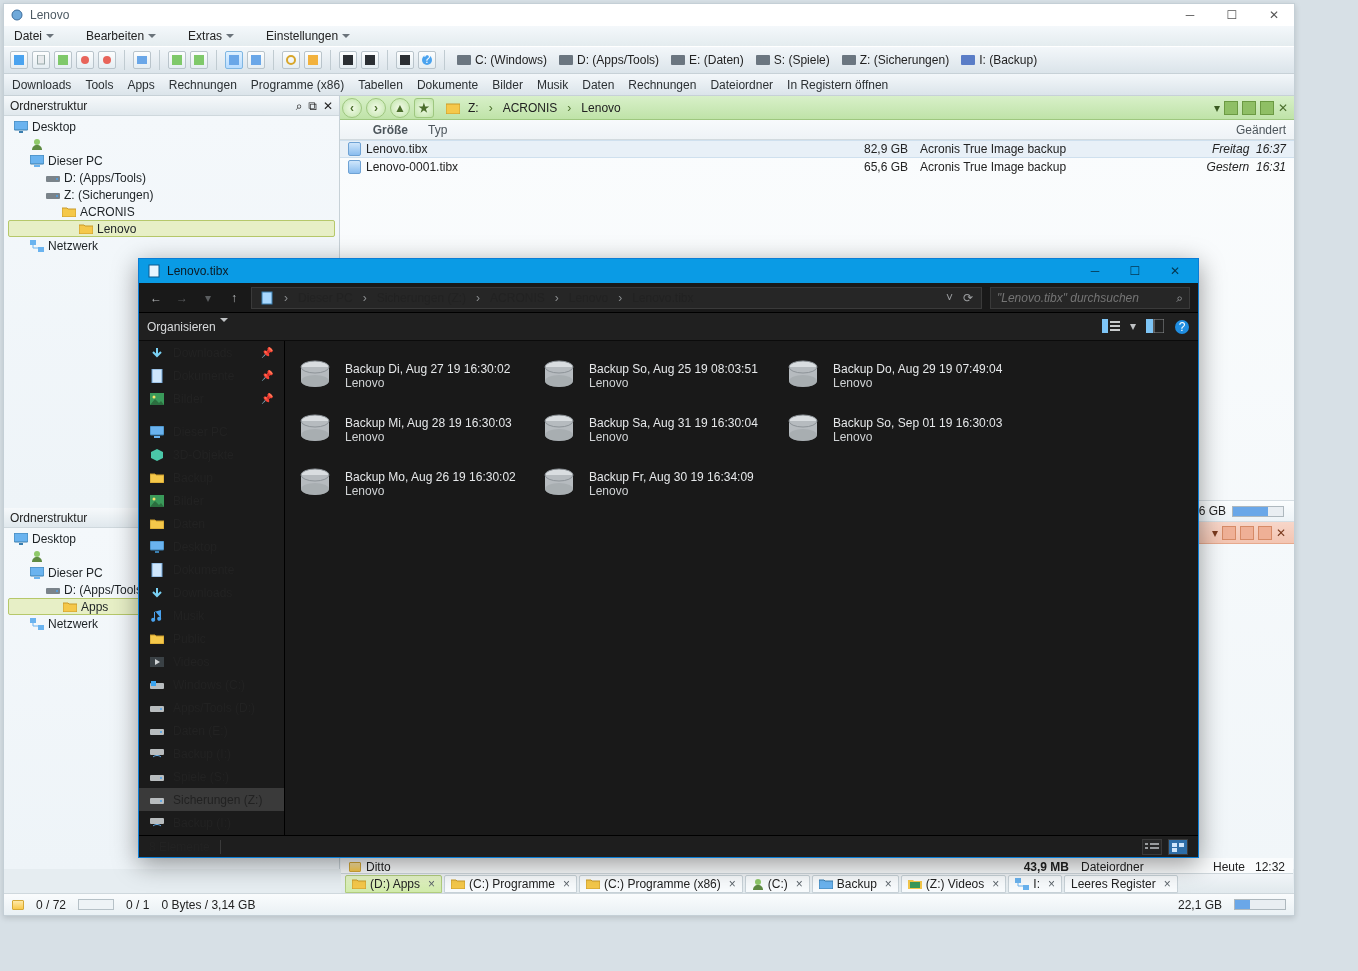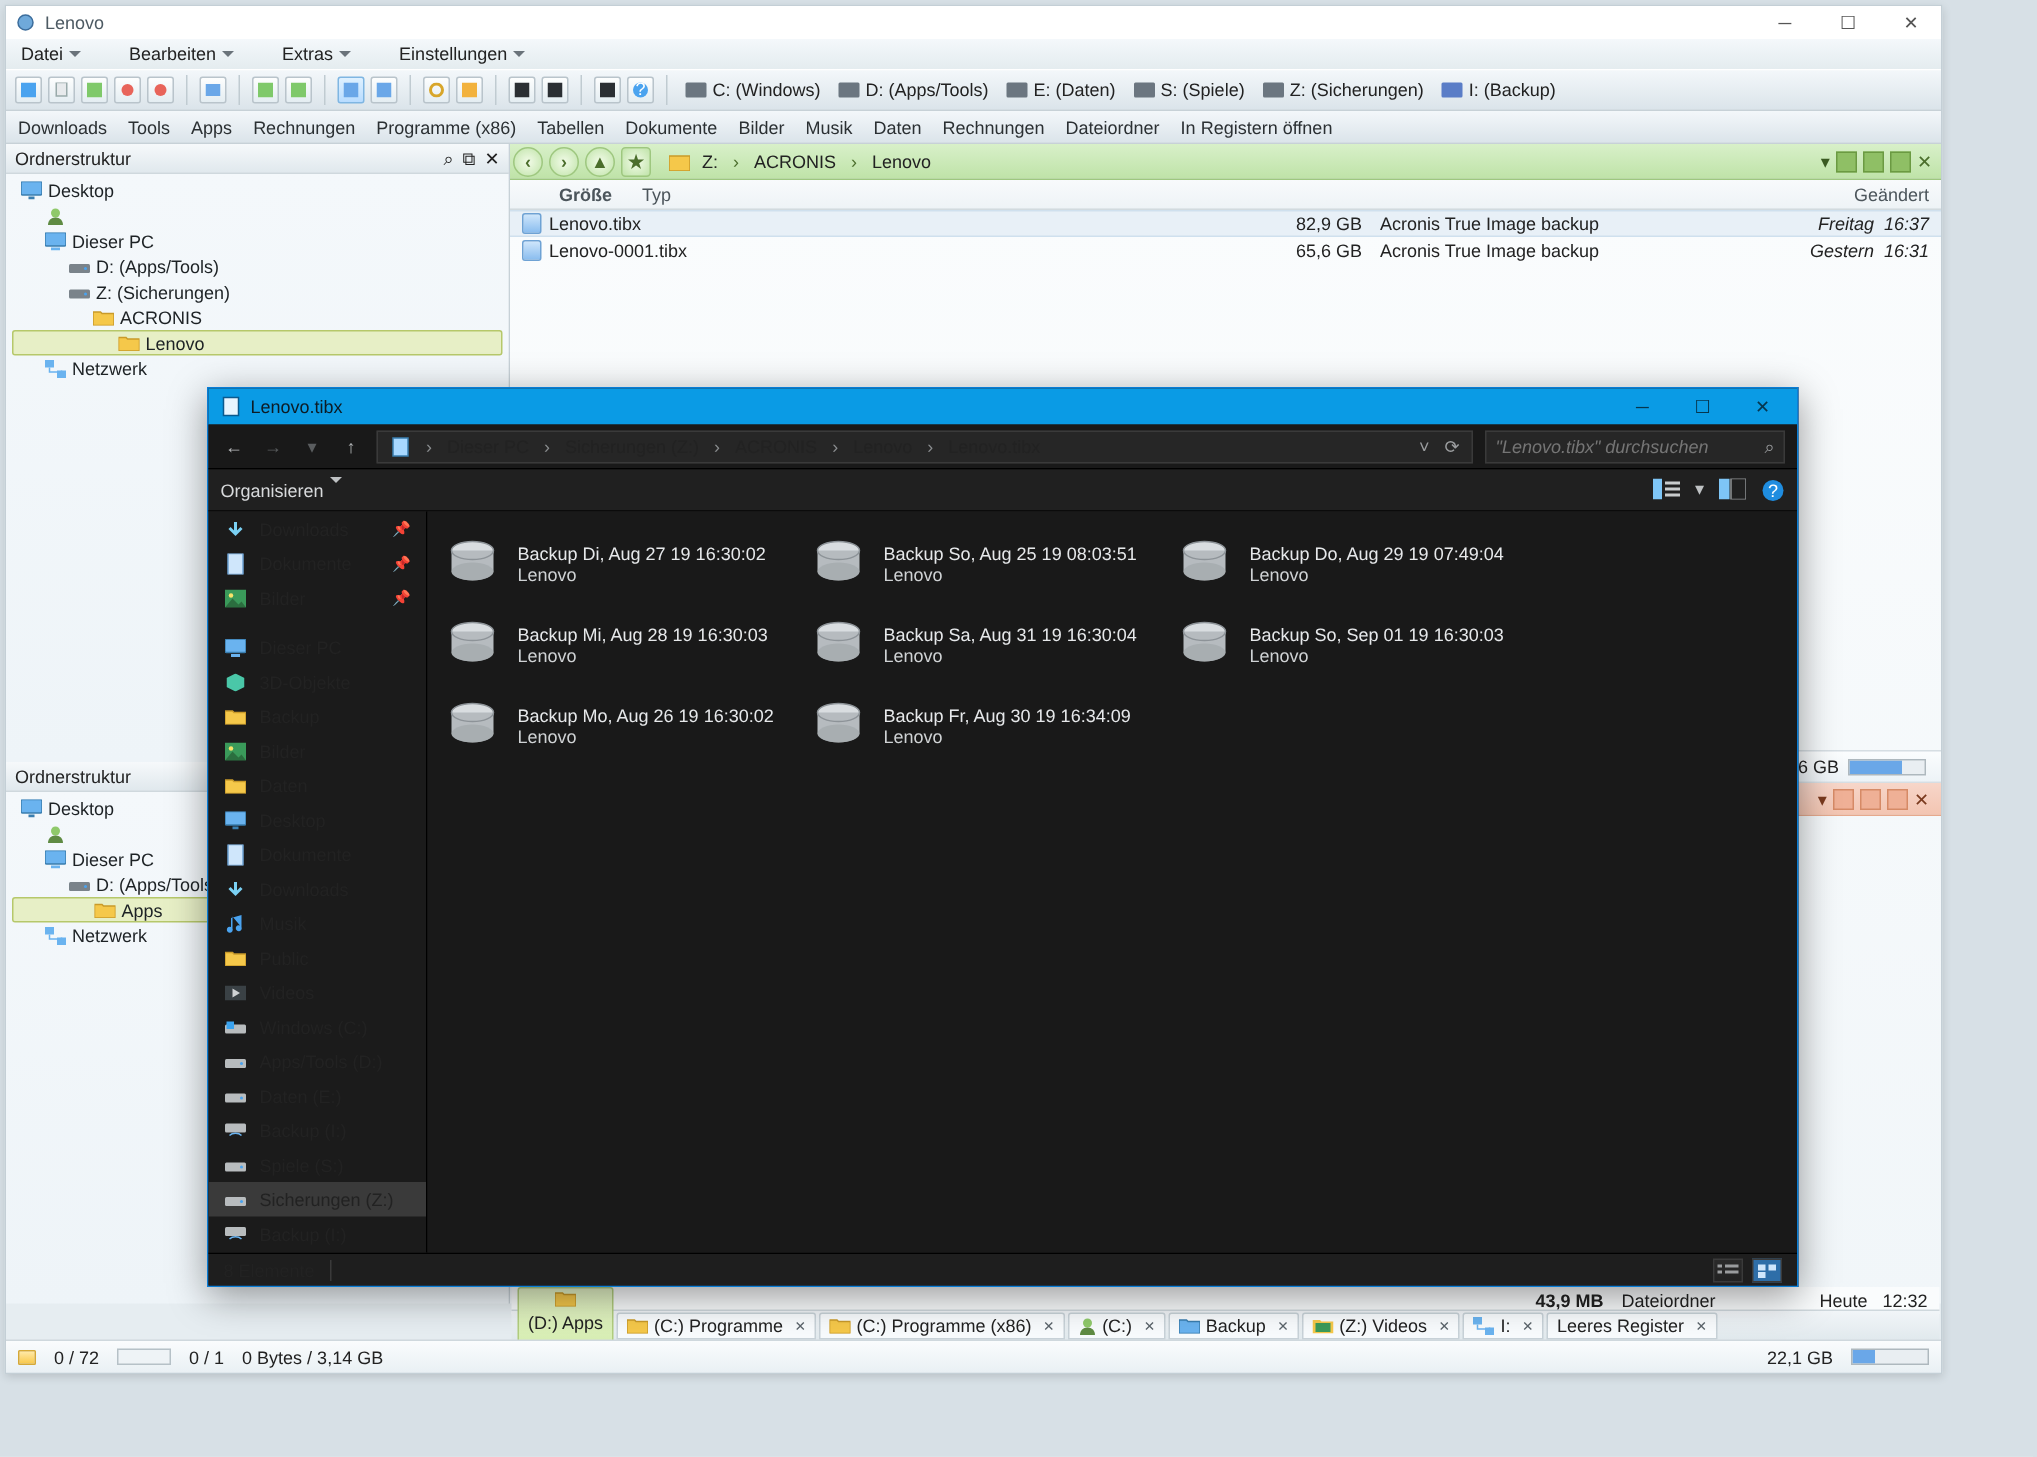--- a/index.html
+++ b/index.html
@@ -60,21 +60,21 @@
   .strip1{position:absolute;left:337px;right:0;top:496px;height:22px;background:linear-gradient(#fbfdfe,#edf3f7);border-top:1px solid #d6dee3;border-bottom:1px solid #d6dee3;display:flex;align-items:center;justify-content:flex-end;padding:0 10px;gap:6px;}
   .strip1 .bar{width:52px;height:11px;border:1px solid #aeb8be;background:linear-gradient(90deg,#6aa7e8 70%,#e9eef2 70%);}
   .strip2{position:absolute;left:337px;right:0;top:518px;height:22px;background:linear-gradient(#f7d6c9,#f3c5b2);border-bottom:1px solid #e6a98d;display:flex;align-items:center;justify-content:flex-end;padding:0 8px;gap:4px;}
   .strip2 .sq{width:14px;height:14px;background:#efb096;border:1px solid #d68a66;}
   .ditto-row{position:absolute;left:337px;right:1px;top:854px;height:18px;background:#fafcfd;display:flex;align-items:center;padding:0 8px;}
   .ditto-row .fname{flex:0 0 360px;display:flex;gap:5px;align-items:center;}
 
   
   .tabstrip{position:absolute;left:337px;right:1px;bottom:22px;height:20px;background:linear-gradient(#f1f5f8,#e1e9ed);border-top:1px solid #cfd8dd;display:flex;align-items:center;gap:2px;padding:0 4px;}
   .tab{display:flex;align-items:center;gap:4px;padding:1px 6px;border:1px solid #c8d2d8;border-radius:2px 2px 0 0;background:#f8fbfd;font-size:11px;}
-  .tab.active{background:linear-gradient(#e7f6c9,#d1ebab);border-color:#b2ce7e;flex-direction:column;}
+  .tab.active{background:linear-gradient(#e7f6c9,#d1ebab);border-color:#b2ce7e;}
   .tab .x{color:#5b646b;margin-left:4px;cursor:default;}
   .foldicn{width:12px;height:10px;background:linear-gradient(#ffe9a8,#f9c94b);border:1px solid #d5a836;border-radius:1px;}
 
   
   .statusbar{position:absolute;left:0;right:0;bottom:0;height:22px;background:linear-gradient(#fafcfd,#e9f0f4);border-top:1px solid #cfd8dd;display:flex;align-items:center;gap:12px;padding:0 8px;font-size:11px;color:#4c555b;}
   .statusbar .prog{width:36px;height:11px;border:1px solid #b6c1c7;background:#eef3f6;}
   .statusbar .bar{width:52px;height:11px;border:1px solid #aeb8be;background:linear-gradient(90deg,#6aa7e8 30%,#e9eef2 30%);margin-left:auto;}
 
   
   .explorer{position:absolute;left:138px;top:258px;width:1061px;height:600px;background:#1f1f1f;border:1px solid #0a7dd6;box-shadow:0 6px 24px rgba(0,0,0,.4);}

